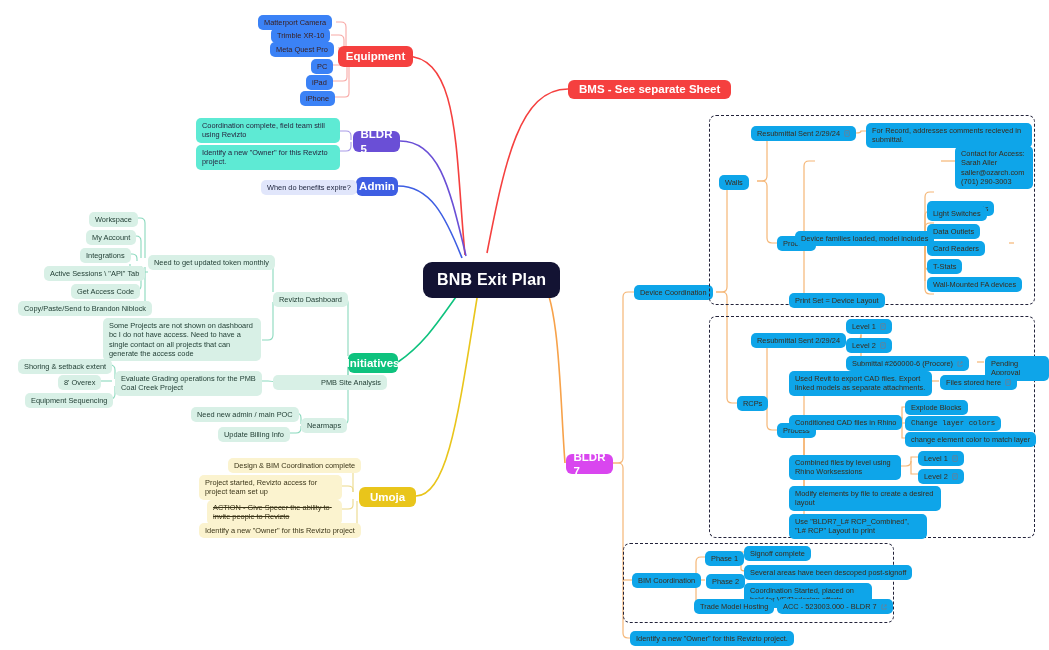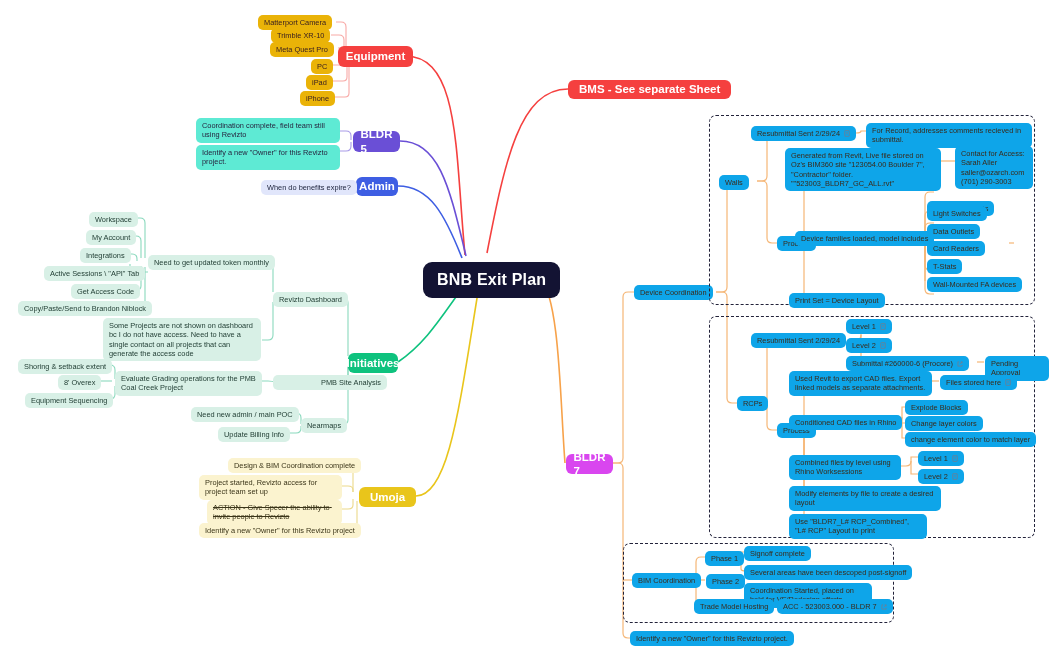--- a/index.html
+++ b/index.html
@@ -52,21 +52,21 @@
   .hub-purple  { background: #6a4fd6; }
   .hub-blue    { background: #3e5ee3; }
   .hub-green   { background: #0ec27e; }
   .hub-yellow  { background: #e9c51b; }
   .hub-orange  { background: #f9a košt; }
   .hub-orange  { background: #f7a košt; }
   .hub-orange  { background: #d946ef; }
 
   
   .leaf { font-size: 7.4px; color: #2d2d3a; }
-  .leaf.red    { background: #eab308; color: #3a2020; }
+  .leaf.red    { background: #3b82f6; color: #3a2020; }
   .leaf.purple { background: #5eead4; color: #26243f; }
   .leaf.blue   { background: #e1e6fb; color: #20263f; }
   .leaf.green  { background: #d8f0e6; color: #1d3a30; }
   .leaf.yellow { background: #fbf3cf; color: #3a3418; }
   .leaf.orange { background: #0ea5e9; color: #3a2b1b; }
 
   .strike .txt { text-decoration: line-through; }
 
   
   .frame {
@@ -314,22 +314,20 @@
           <rect x="1" y="1" width="8" height="10" rx="1.5" fill="none" stroke="#7a7a8a" stroke-width="1.2"></rect>
           <path d="M3 4h4M3 6.5h4" stroke="#7a7a8a" stroke-width="1"></path>
         </svg></span></div>
 
   <div class="node leaf orange" style="left:866px; top:123px; width:166px;">
     <span class="txt">For Record, addresses comments recieved in submittal.</span></div>
 
   <div class="node leaf orange" style="left:777px; top:236px;">
     <span class="txt">Process</span></div>
 
-  <div class="node leaf orange" style="left:785px; top:148px; width:156px;">
-    <span class="txt">Generated from Revit, Live file stored on Oz's BIM360 site "123054.00 Boulder 7", "Contractor" folder. ""523003_BLDR7_GC_ALL.rvt"</span></div>
 
   <div class="node leaf orange" style="left:955px; top:146px; width:78px;">
     <span class="txt">Contact for Access:
 Sarah Aller
 saller@ozarch.com
 (701) 290-3003</span></div>
 
   <div class="node leaf orange" style="left:795px; top:231px;">
     <span class="txt">Device families loaded, model includes</span></div>
 
@@ -391,21 +389,21 @@
     <span class="txt">Files stored here</span>
     <span class="ico"><svg width="6" height="7" viewBox="0 0 10 12">
           <rect x="1" y="1" width="8" height="10" rx="1.5" fill="none" stroke="#7a7a8a" stroke-width="1.2"></rect>
           <path d="M3 4h4M3 6.5h4" stroke="#7a7a8a" stroke-width="1"></path>
         </svg></span></div>
 
   <div class="node leaf orange" style="left:789px; top:415px;">
     <span class="txt">Conditioned CAD files in Rhino</span></div>
   <div class="node leaf orange" style="left:905px; top:400px;">
     <span class="txt">Explode Blocks</span></div>
-  <div class="node leaf orange" style="left:905px; top:416px;">
+  <div class="node leaf orange" style="left:905px; top:416px;font-family:Liberation Mono, monospace;">
     <span class="txt">Change layer colors</span></div>
   <div class="node leaf orange" style="left:905px; top:432px;">
     <span class="txt">change element color to match layer</span></div>
 
   <div class="node leaf orange" style="left:789px; top:455px; width:112px;">
     <span class="txt">Combined files by level using Rhino Worksessions</span></div>
   <div class="node leaf orange" style="left:918px; top:451px;">
     <span class="txt">Level 1</span>
     <span class="ico"><svg width="6" height="7" viewBox="0 0 10 12">
           <rect x="1" y="1" width="8" height="10" rx="1.5" fill="none" stroke="#7a7a8a" stroke-width="1.2"></rect>

